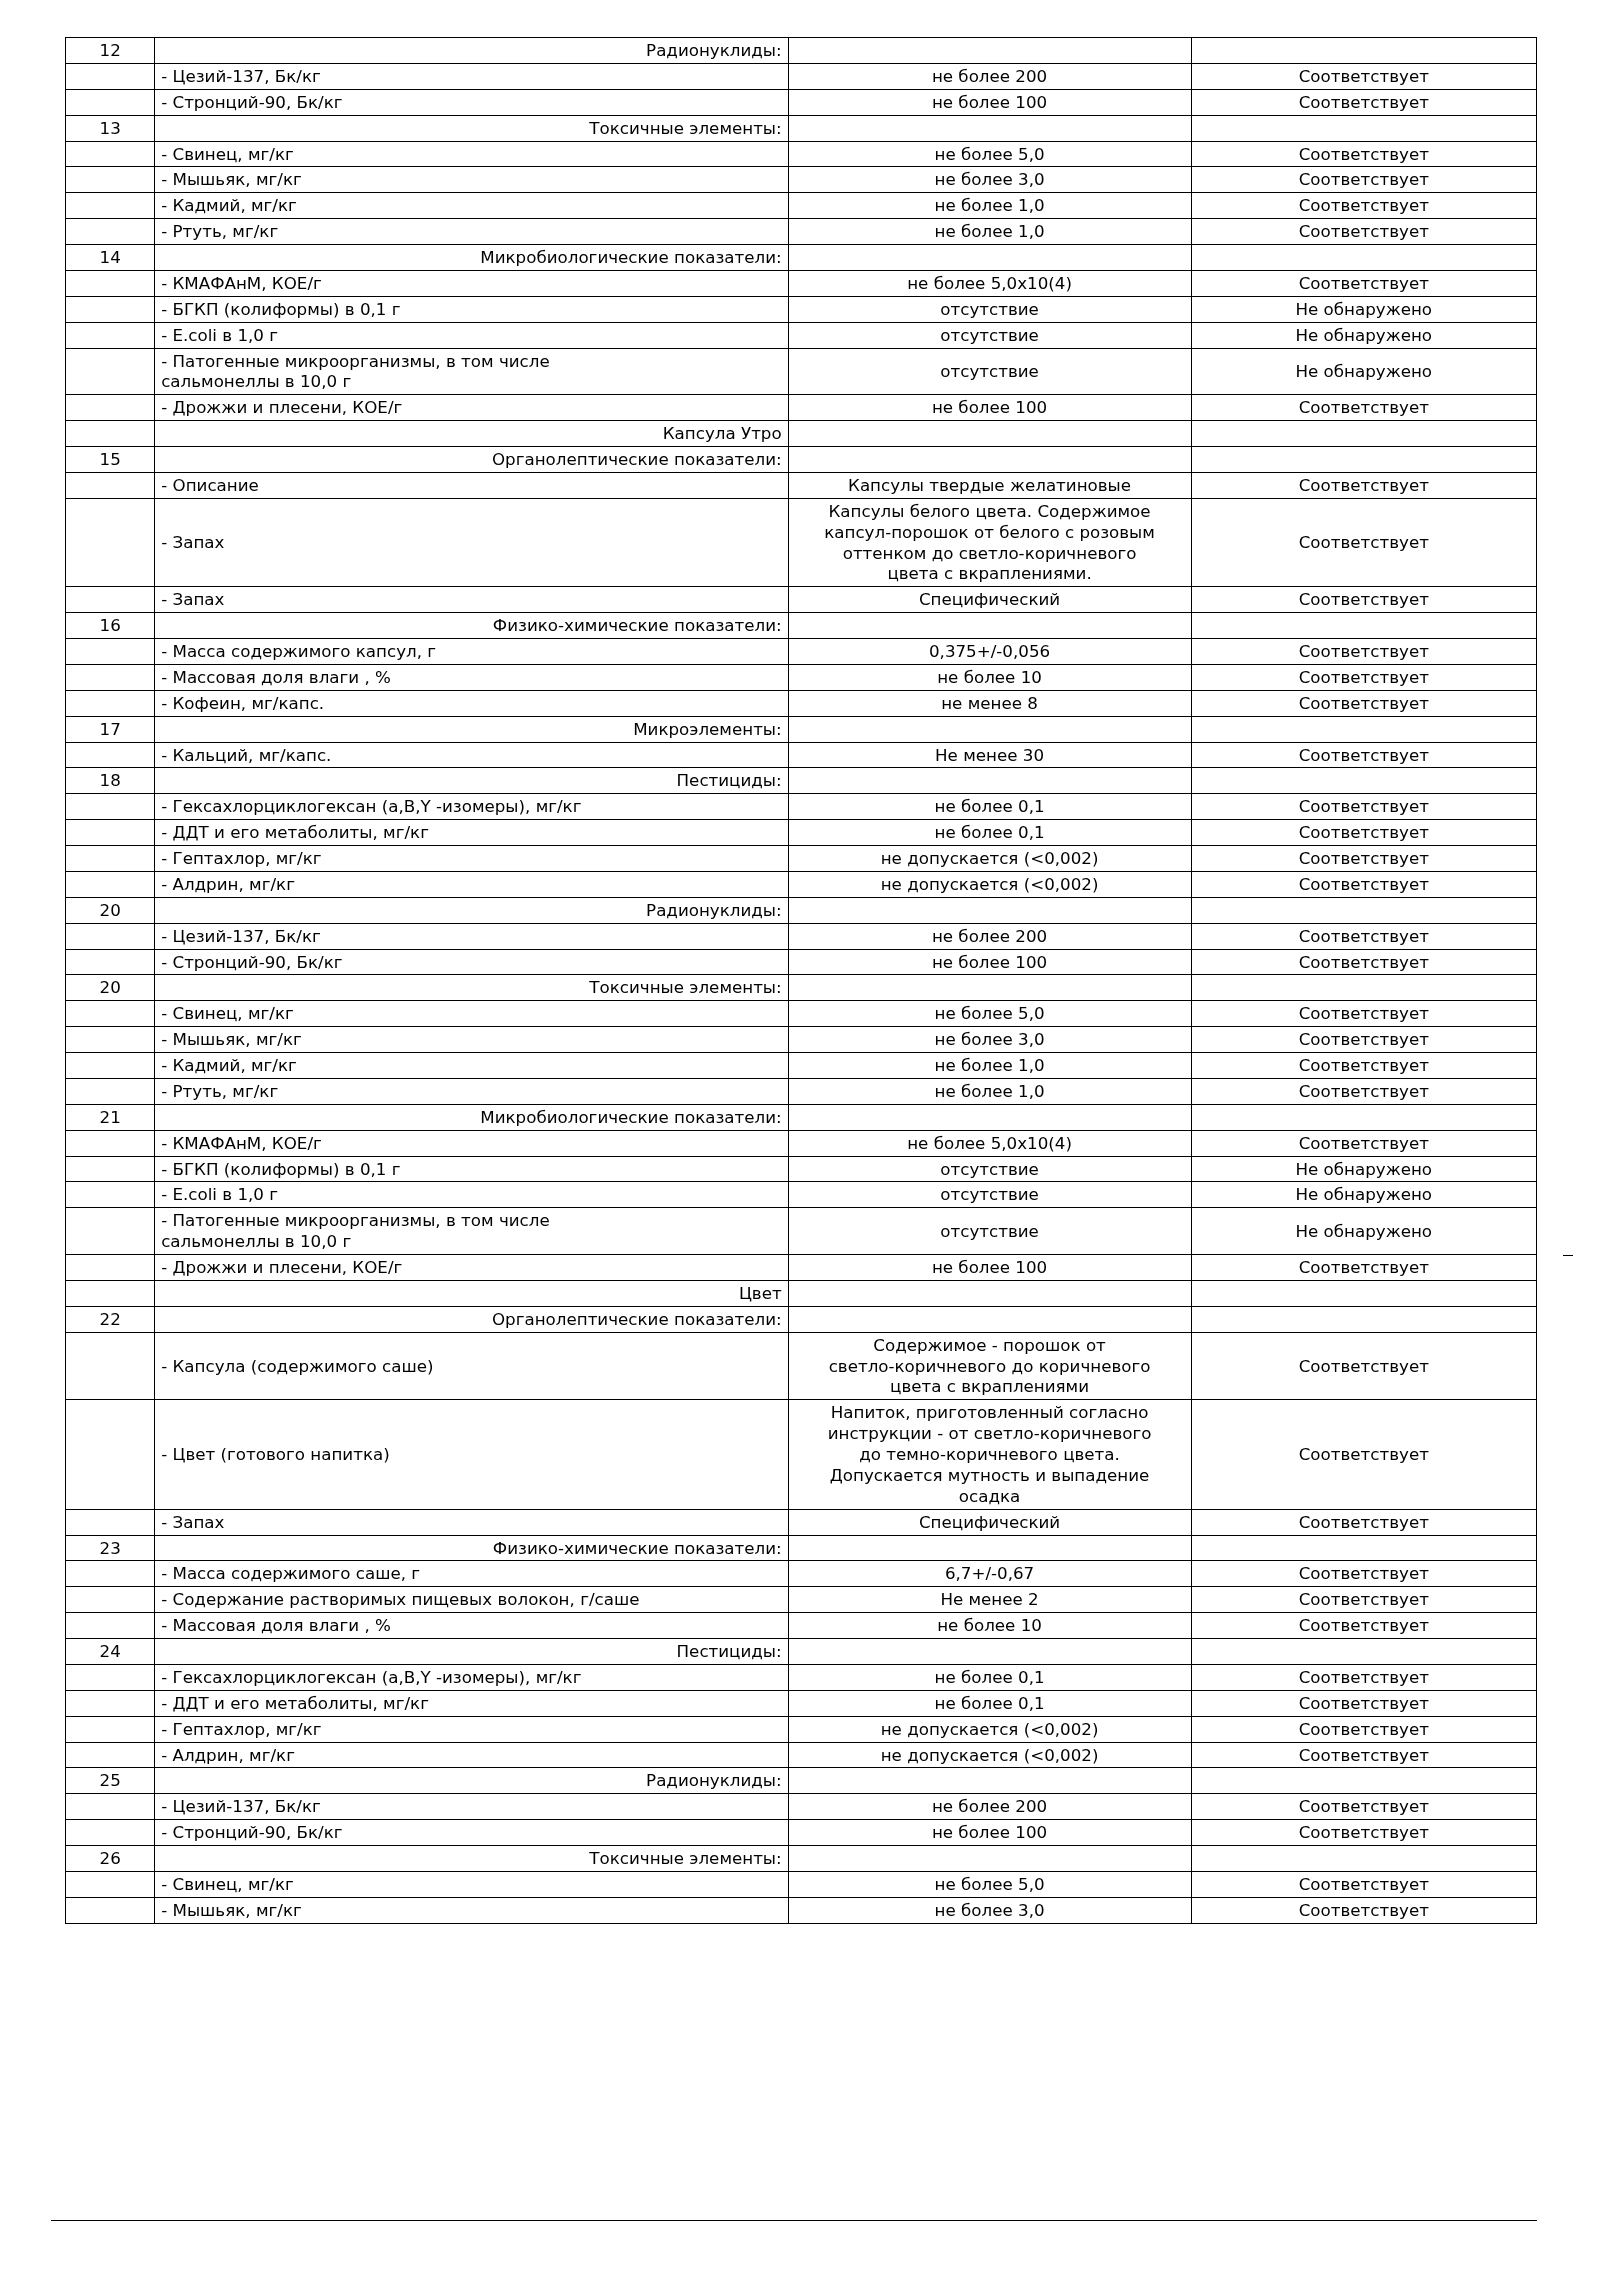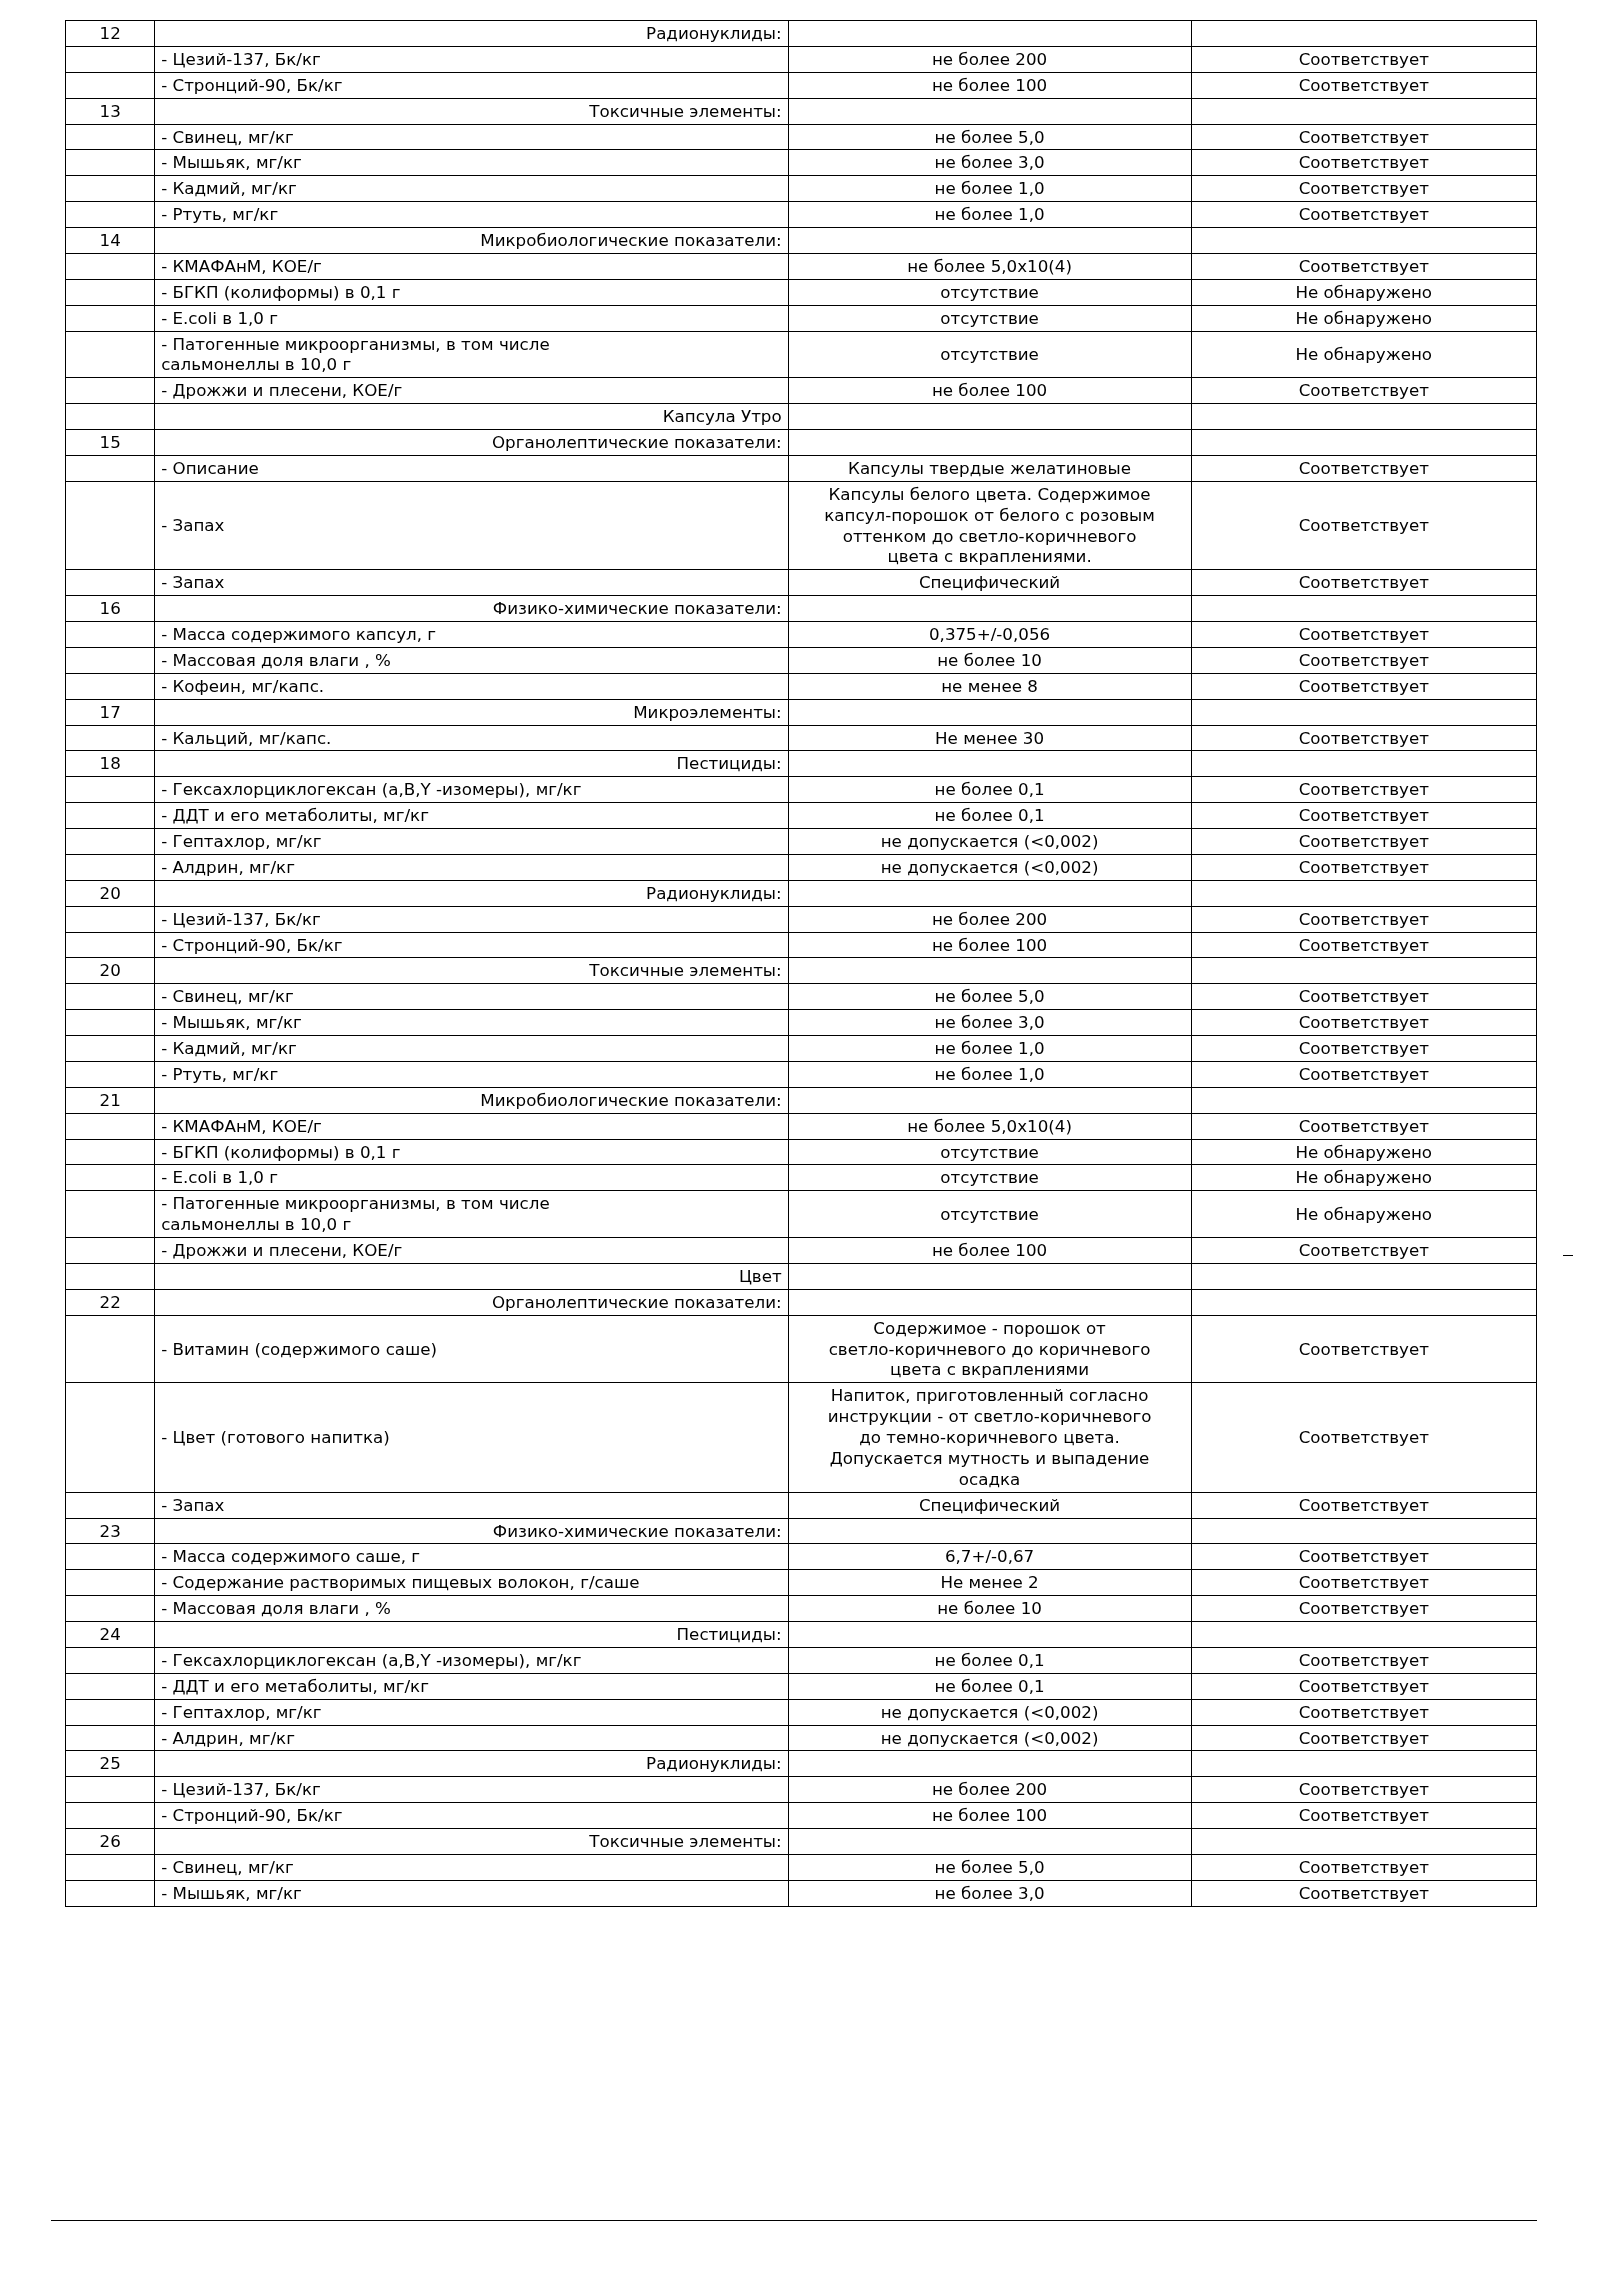--- a/index.html
+++ b/index.html
@@ -12,21 +12,21 @@
     min-height: 2294px;
     font-family: "DejaVu Sans", "Liberation Sans", sans-serif;
     color: #000000;
     position: relative;
   }
   .page {
     position: relative;
     width: 1602px;
     min-height: 2294px;
     box-sizing: border-box;
-    padding: 20px 65px 0 65px;
+    padding: 37px 65px 0 65px;
   }
   table.spec {
     width: 100%;
     border-collapse: collapse;
     table-layout: fixed;
   }
   table.spec td {
     border: 1px solid #000000;
     padding: 2px 5.9px;
     font-size: 16.7px;
@@ -374,21 +374,21 @@
           <td class="res empty-res"></td>
         </tr>
         <tr class="section">
           <td class="num">22</td>
           <td class="name">Органолептические показатели:</td>
           <td class="norm empty-norm"></td>
           <td class="res empty-res"></td>
         </tr>
         <tr>
           <td class="num"></td>
-          <td class="name multiline">- Витамин (содержимого саше)</td>
+          <td class="name multiline">- Капсула (содержимого саше)</td>
           <td class="norm multiline">Содержимое - порошок от
 светло-коричневого до коричневого
 цвета с вкраплениями</td>
           <td class="res">Соответствует</td>
         </tr>
         <tr>
           <td class="num"></td>
           <td class="name multiline">- Цвет (готового напитка)</td>
           <td class="norm multiline">Напиток, приготовленный согласно
 инструкции - от светло-коричневого

